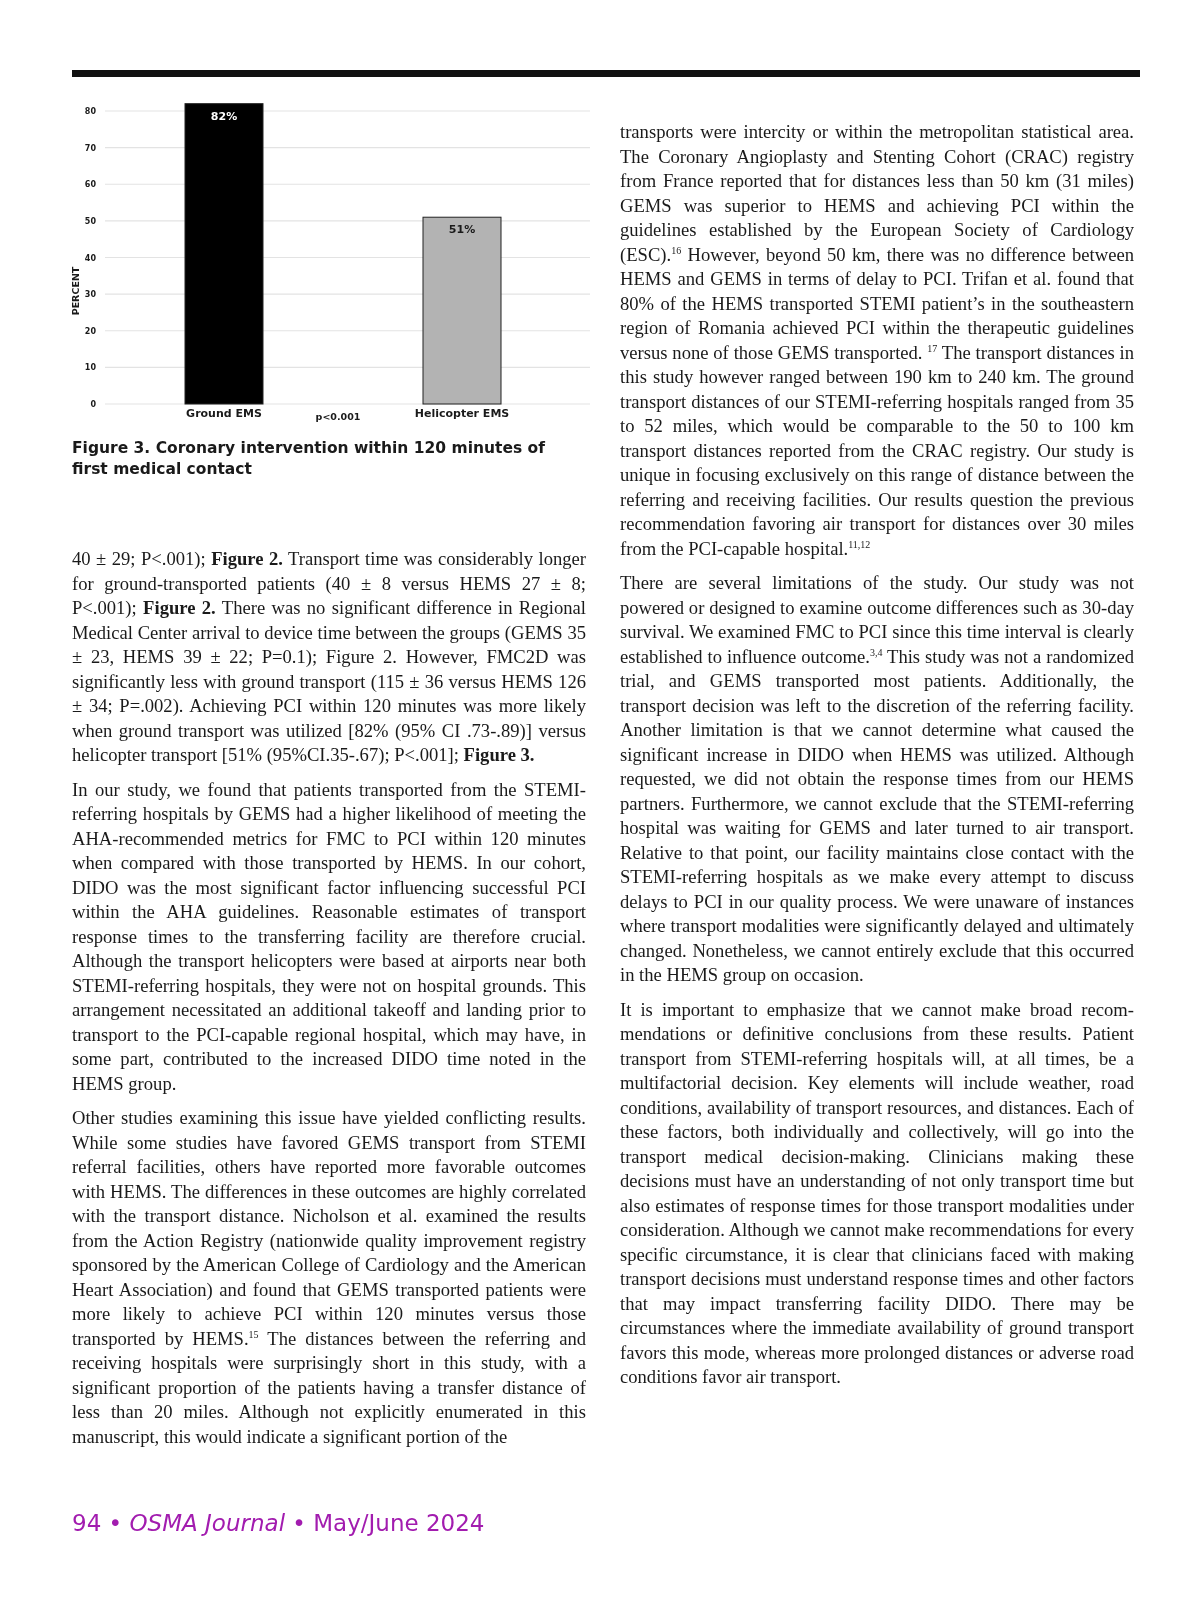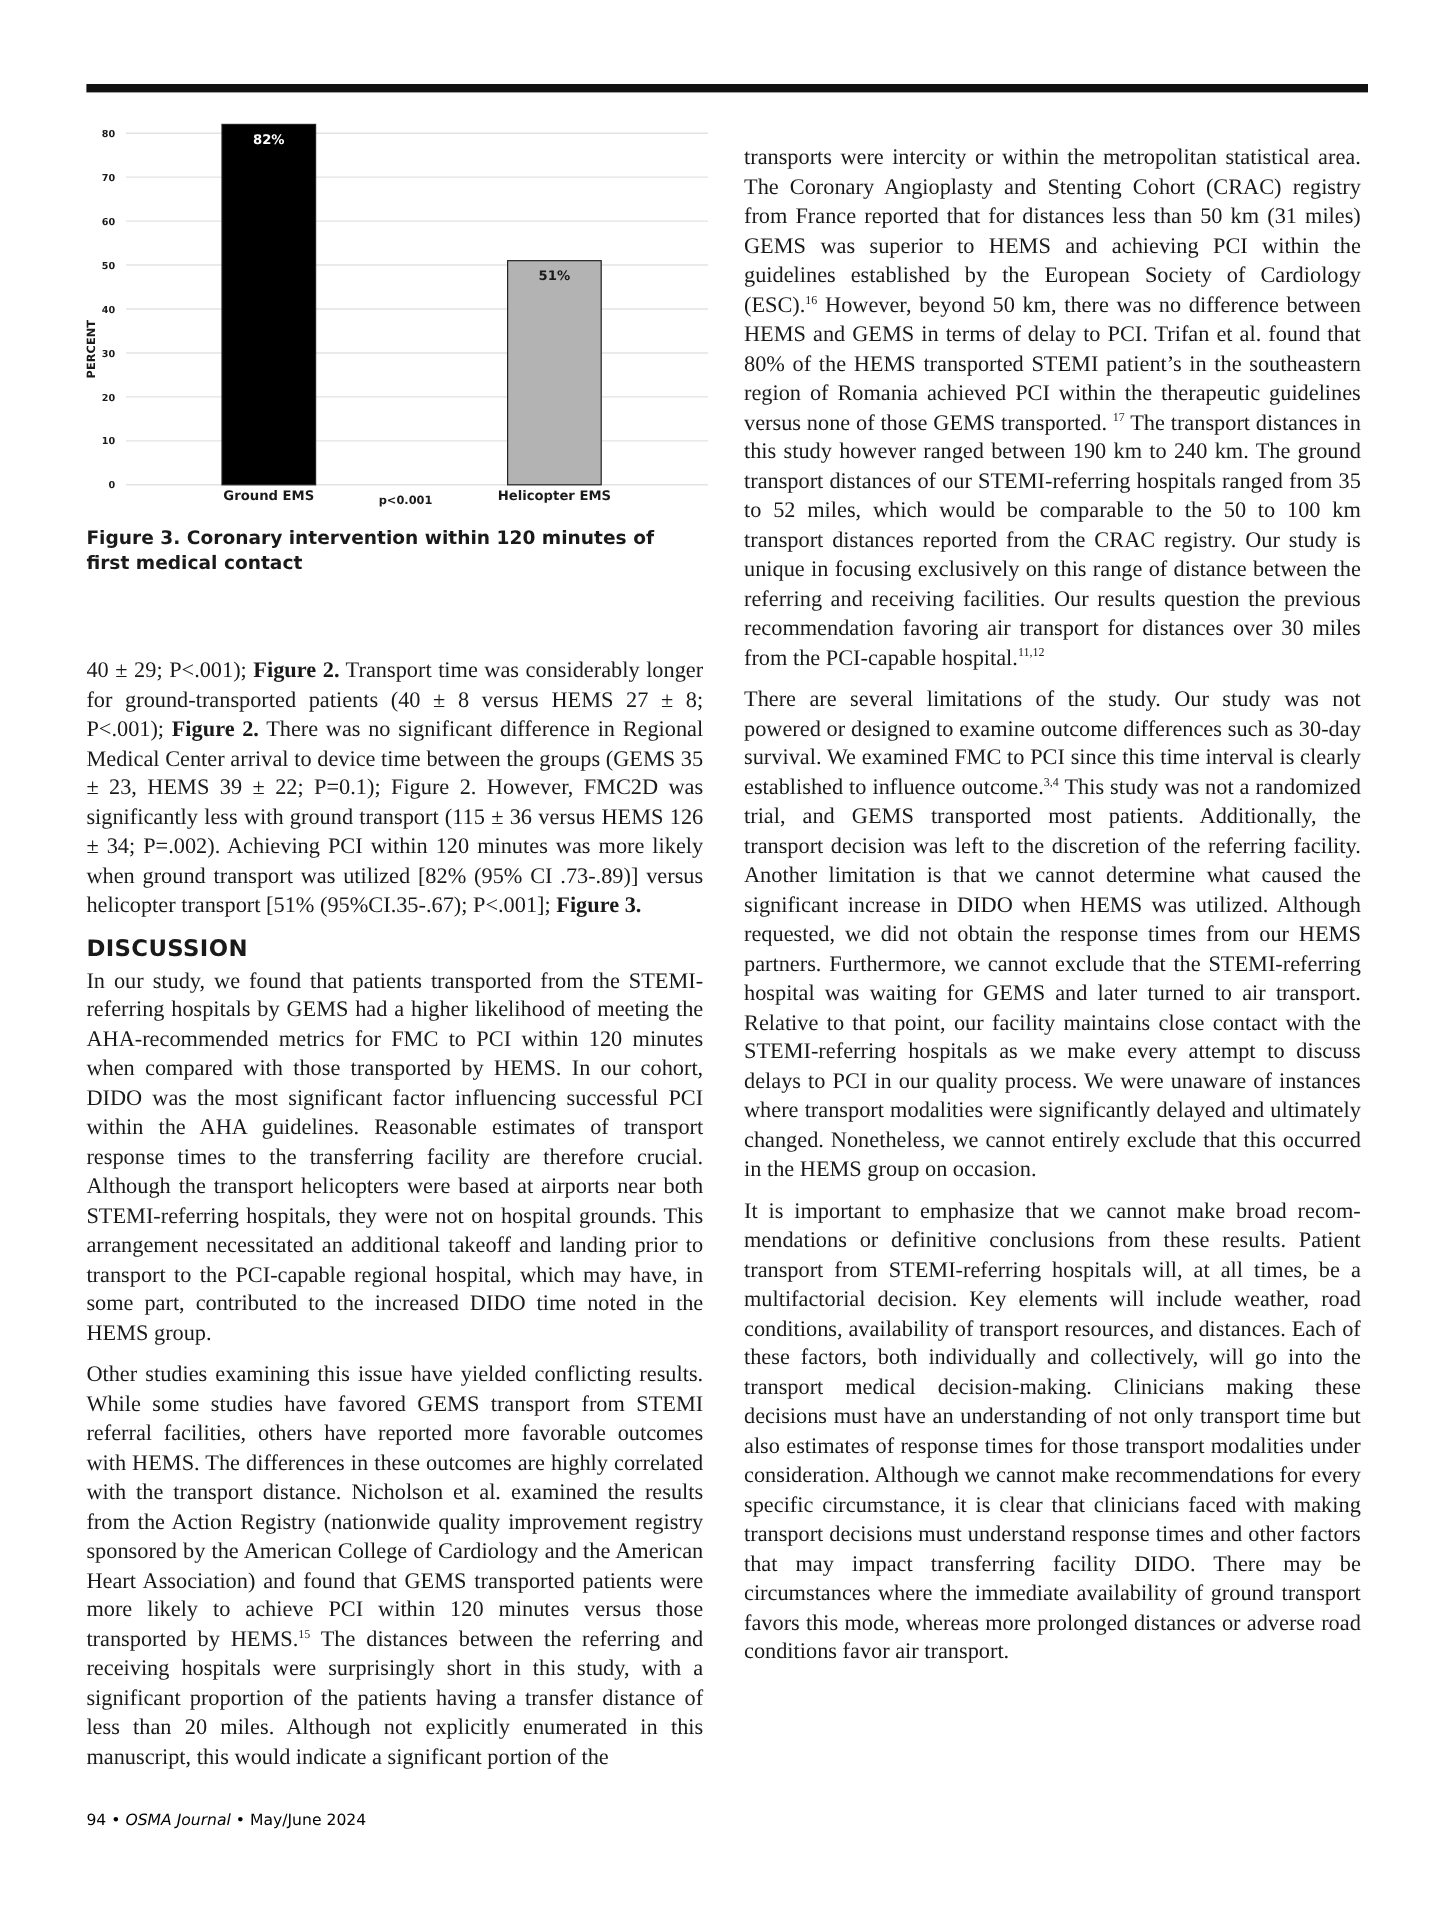--- a/index.html
+++ b/index.html
@@ -12,21 +12,21 @@
   .col p { margin: 0 0 10px 0; }
   .col p.tight { margin-bottom: 0; }
   .col b { font-weight: bold; }
   sup { font-size: 10px; line-height: 0; vertical-align: 7px; }
 
   .section-heading { font-family: "DejaVu Sans", sans-serif; font-weight: bold; font-size: 19px; letter-spacing: 0.3px; margin: 10px 0 2px 0; line-height: 26px; text-align: left; }
 
   #chart { position: absolute; left: 60px; top: 95px; width: 530px; height: 340px; }
   .caption { position: absolute; left: 72px; top: 418px; width: 510px; font-family: "DejaVu Sans", sans-serif; font-weight: bold; font-size: 15.5px; line-height: 21px; color: #1a1a1a; margin-top: 20px; }
 
-  .footer { position: absolute; left: 72px; top: 1510px; font-family: "DejaVu Sans", sans-serif; font-size: 13px; color: #000000; }
+  .footer { position: absolute; left: 72px; top: 1510px; font-family: "DejaVu Sans", sans-serif; font-size: 23px; color: #a21caf; }
   .footer .journal { font-style: italic; }
 </style>
 </head>
 <body>
 
 <div class="top-rule"></div>
 
 <svg id="chart" viewBox="0 0 530 340" xmlns="http://www.w3.org/2000/svg">
   <g id="grid-layer">
       <line x1="45" x2="530" y1="309" y2="309" stroke="#e3e3e3" stroke-width="1.2"></line>
@@ -61,21 +61,20 @@
       <text x="164" y="322" text-anchor="middle" font-family="DejaVu Sans, sans-serif" font-weight="bold" font-size="11" fill="#1a1a1a">Ground EMS</text>
       <text x="402" y="322" text-anchor="middle" font-family="DejaVu Sans, sans-serif" font-weight="bold" font-size="11" fill="#1a1a1a">Helicopter EMS</text>
     </g>
   <text id="annotation" x="278" y="325" text-anchor="middle" font-family="DejaVu Sans, sans-serif" font-weight="bold" font-size="9.5" fill="#1a1a1a">p&lt;0.001</text>
 </svg>
 
 <div class="caption">Figure 3. Coronary intervention within 120 minutes of first medical contact</div>
 
 <div class="col col-left">
   <p id="results-para"><span>40 ± 29; P&lt;.001); </span><b>Figure 2.</b><span> Transport time was considerably longer for ground-transported patients (40 ± 8 versus HEMS 27 ± 8; P&lt;.001); </span><b>Figure 2.</b><span> There was no significant difference in Regional Medical Center arrival to device time between the groups (GEMS 35 ± 23, HEMS 39 ± 22; P=0.1); Figure 2.  However, FMC2D was significantly less with ground trans­port (115 ± 36 versus HEMS 126 ± 34; P=.002).  Achieving PCI within 120 minutes was more likely when ground transport was utilized [82% (95% CI .73-.89)] versus helicopter transport [51% (95%CI.35-.67); P&lt;.001]; </span><b>Figure 3.</b></p>
-  <div class="section-heading">DISCUSSION</div>
   <p>In our study, we found that patients transported from the STEMI-referring hospitals by GEMS had a higher likelihood of meeting the AHA-recommended metrics for FMC to PCI within 120 minutes when compared with those transported by HEMS. In our cohort, DIDO was the most significant factor influencing successful PCI within the AHA guidelines.  Reasonable estimates of transport response times to the transferring facility are there­fore crucial.  Although the transport helicopters were based at airports near both STEMI-referring hospitals, they were not on hospital grounds.  This arrangement necessitated an additional takeoff and landing prior to transport to the PCI-capable regional hospital, which may have, in some part, contributed to the in­creased DIDO time noted in the HEMS group.</p>
   <p class="tight"><span>Other studies examining this issue have yielded conflicting re­sults.  While some studies have favored GEMS transport from STEMI referral facilities, others have reported more favorable outcomes with HEMS.  The differences in these outcomes are highly correlated with the transport distance.  Nicholson et al. examined the results from the Action Registry (nationwide quality improvement registry sponsored by the American Col­lege of Cardiology and the American Heart Association) and found that GEMS transported patients were more likely to achieve PCI within 120 minutes versus those transported by HEMS.</span><sup>15</sup><span> The distances between the referring and receiving hospitals were surprisingly short in this study, with a signif­icant proportion of the patients having a transfer distance of less than 20 miles.  Although not explicitly enumerated in this manuscript, this would indicate a significant portion of the</span></p>
 </div>
 
 <div class="col col-right">
   <p><span>transports were intercity or within the metropolitan statistical area.  The Coronary Angioplasty and Stenting Cohort (CRAC) registry from France reported that for distances less than 50 km (31 miles) GEMS was superior to HEMS and achieving PCI within the guidelines established by the European Society of Cardiology (ESC).</span><sup>16</sup><span>  However, beyond 50 km, there was no difference between HEMS and GEMS in terms of delay to PCI.  Trifan et al. found that 80% of the HEMS transport­ed STEMI patient’s in the southeastern region of Romania achieved PCI within the therapeutic guidelines versus none of those GEMS transported. </span><sup>17</sup><span>  The transport distances in this study however ranged between 190 km to 240 km. The ground transport distances of our STEMI-referring hospitals ranged from 35 to 52 miles, which would be comparable to the 50 to 100 km transport distances reported from the CRAC registry. Our study is unique in focusing exclusively on this range of distance between the referring and receiving facilities.  Our results question the previous recommendation favoring air transport for distances over 30 miles from the PCI-capable hospital.</span><sup>11,12</sup></p>
   <p><span>There are several limitations of the study.  Our study was not powered or designed to examine outcome differences such as 30-day survival.  We examined FMC to PCI since this time in­terval is clearly established to influence outcome.</span><sup>3,4</sup><span> This study was not a randomized trial, and GEMS transported most pa­tients.  Additionally, the transport decision was left to the dis­cretion of the referring facility.  Another limitation is that we cannot determine what caused the significant increase in DIDO when HEMS was utilized.  Although requested, we did not ob­tain the response times from our HEMS partners.  Furthermore, we cannot exclude that the STEMI-referring hospital was wait­ing for GEMS and later turned to air transport.  Relative to that point, our facility maintains close contact with the STEMI-re­ferring hospitals as we make every attempt to discuss delays to PCI in our quality process.  We were unaware of instances where transport modalities were significantly delayed and ulti­mately changed.  Nonetheless, we cannot entirely exclude that this occurred in the HEMS group on occasion.</span></p>
   <p class="tight">It is important to emphasize that we cannot make broad recom­mendations or definitive conclusions from these results.  Patient transport from STEMI-referring hospitals will, at all times, be a multifactorial decision.  Key elements will include weather, road conditions, availability of transport resources, and distanc­es.  Each of these factors, both individually and collectively, will go into the transport medical decision-making.  Clinicians making these decisions must have an understanding of not only transport time but also estimates of response times for those transport modalities under consideration.  Although we cannot make recommendations for every specific circumstance, it is clear that clinicians faced with making transport decisions must understand response times and other factors that may impact transferring facility DIDO.  There may be circumstances where the immediate availability of ground transport favors this mode, whereas more prolonged distances or adverse road conditions favor air transport.</p>
 </div>
 

